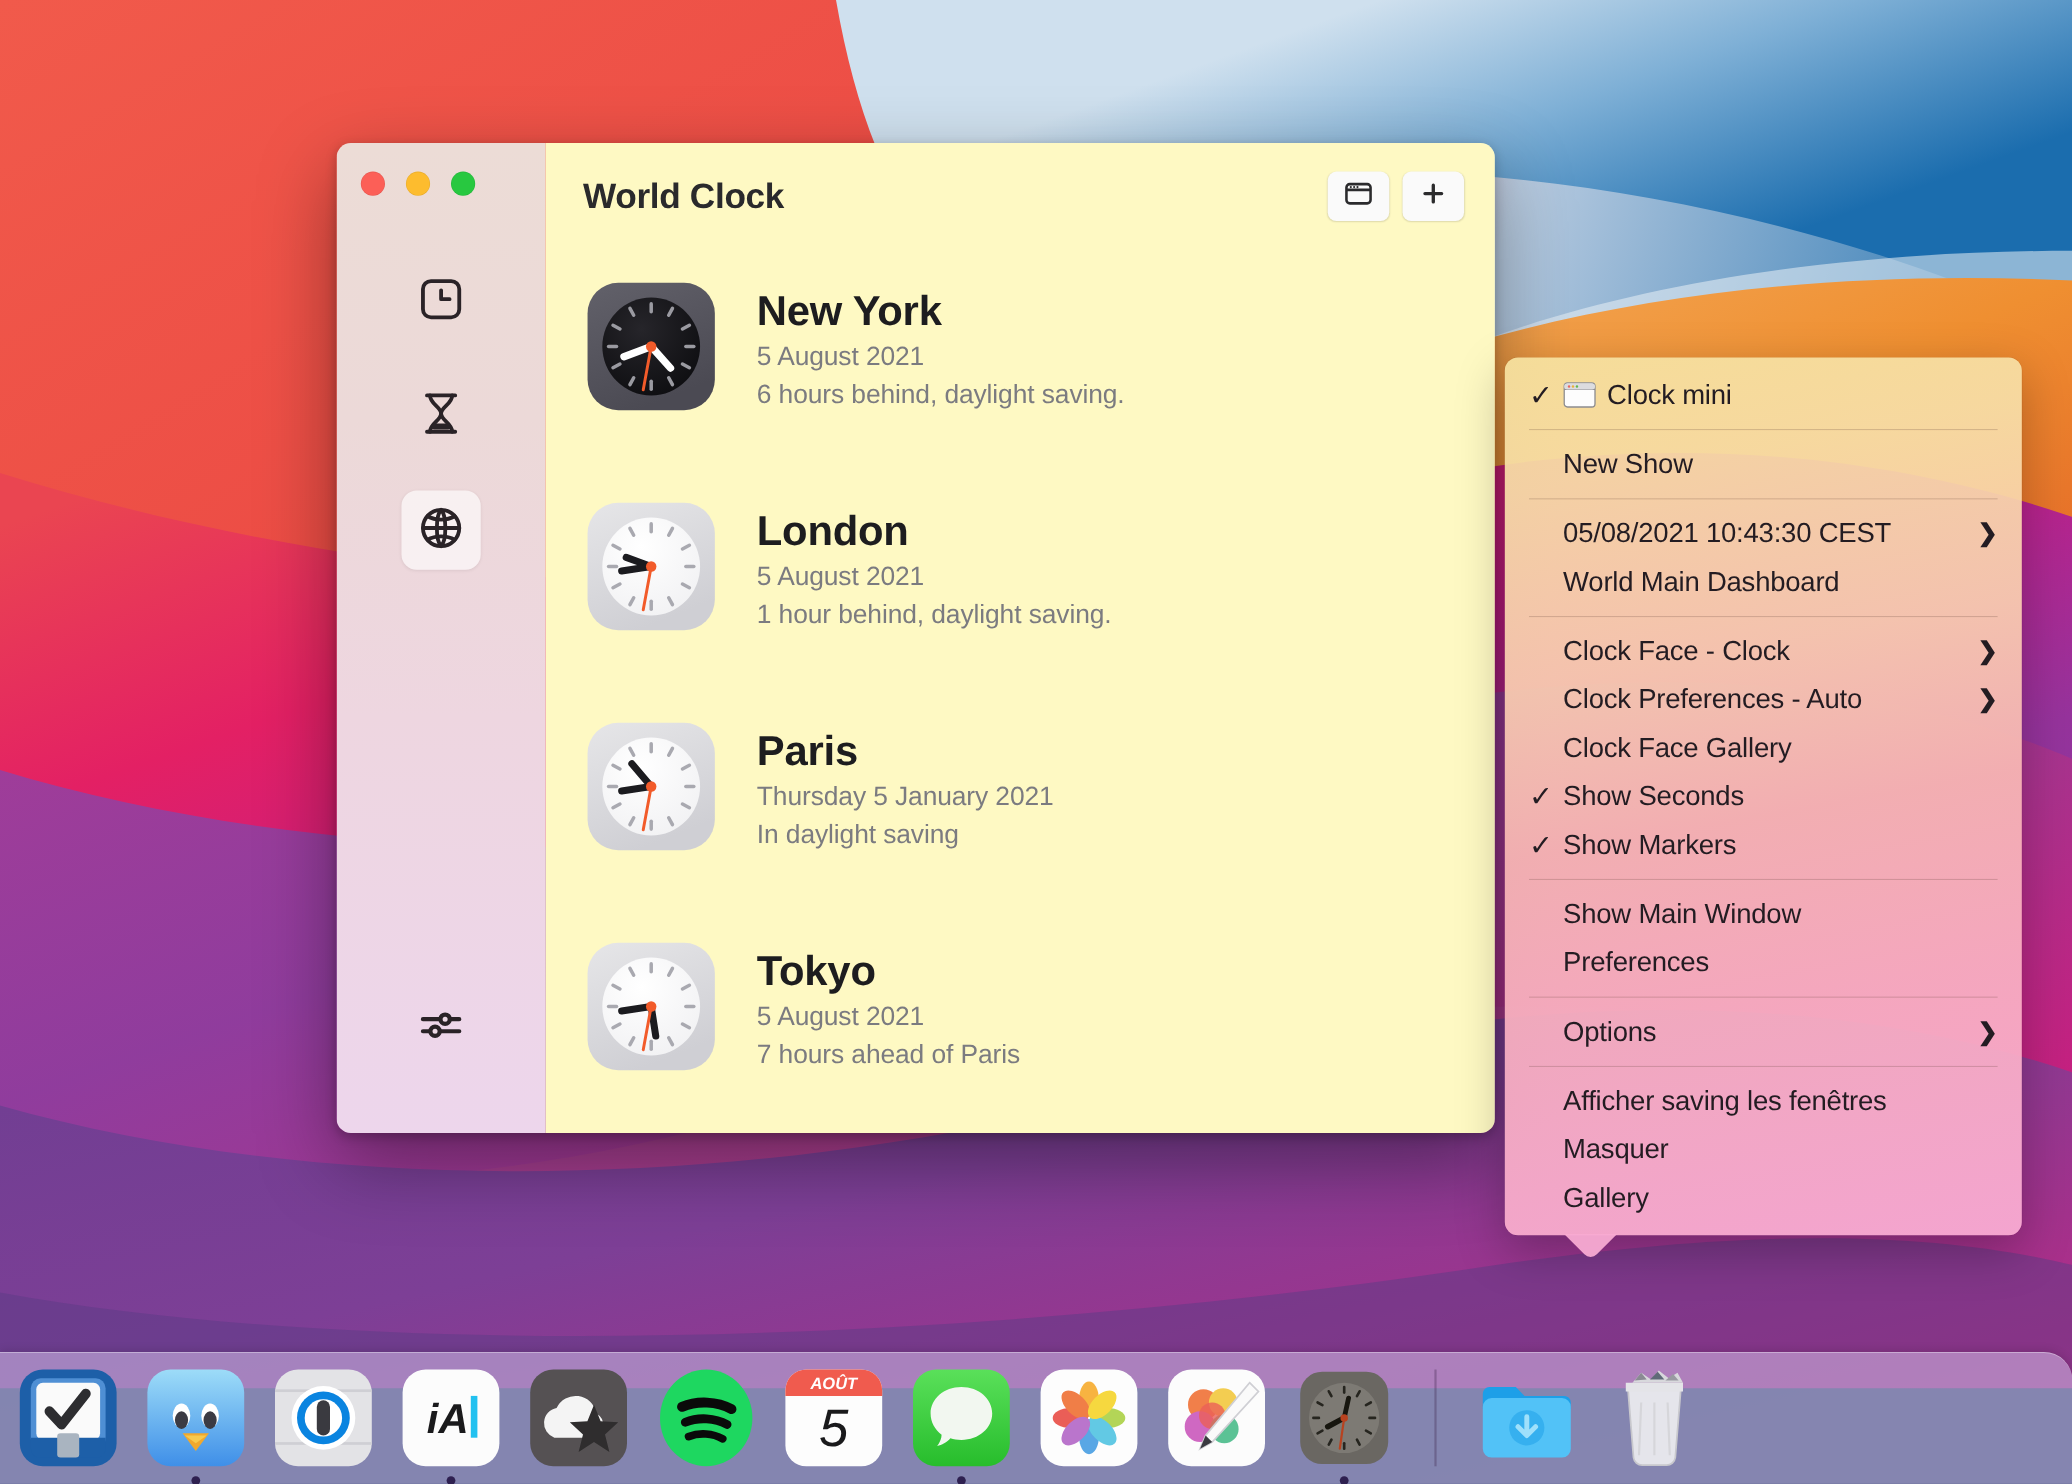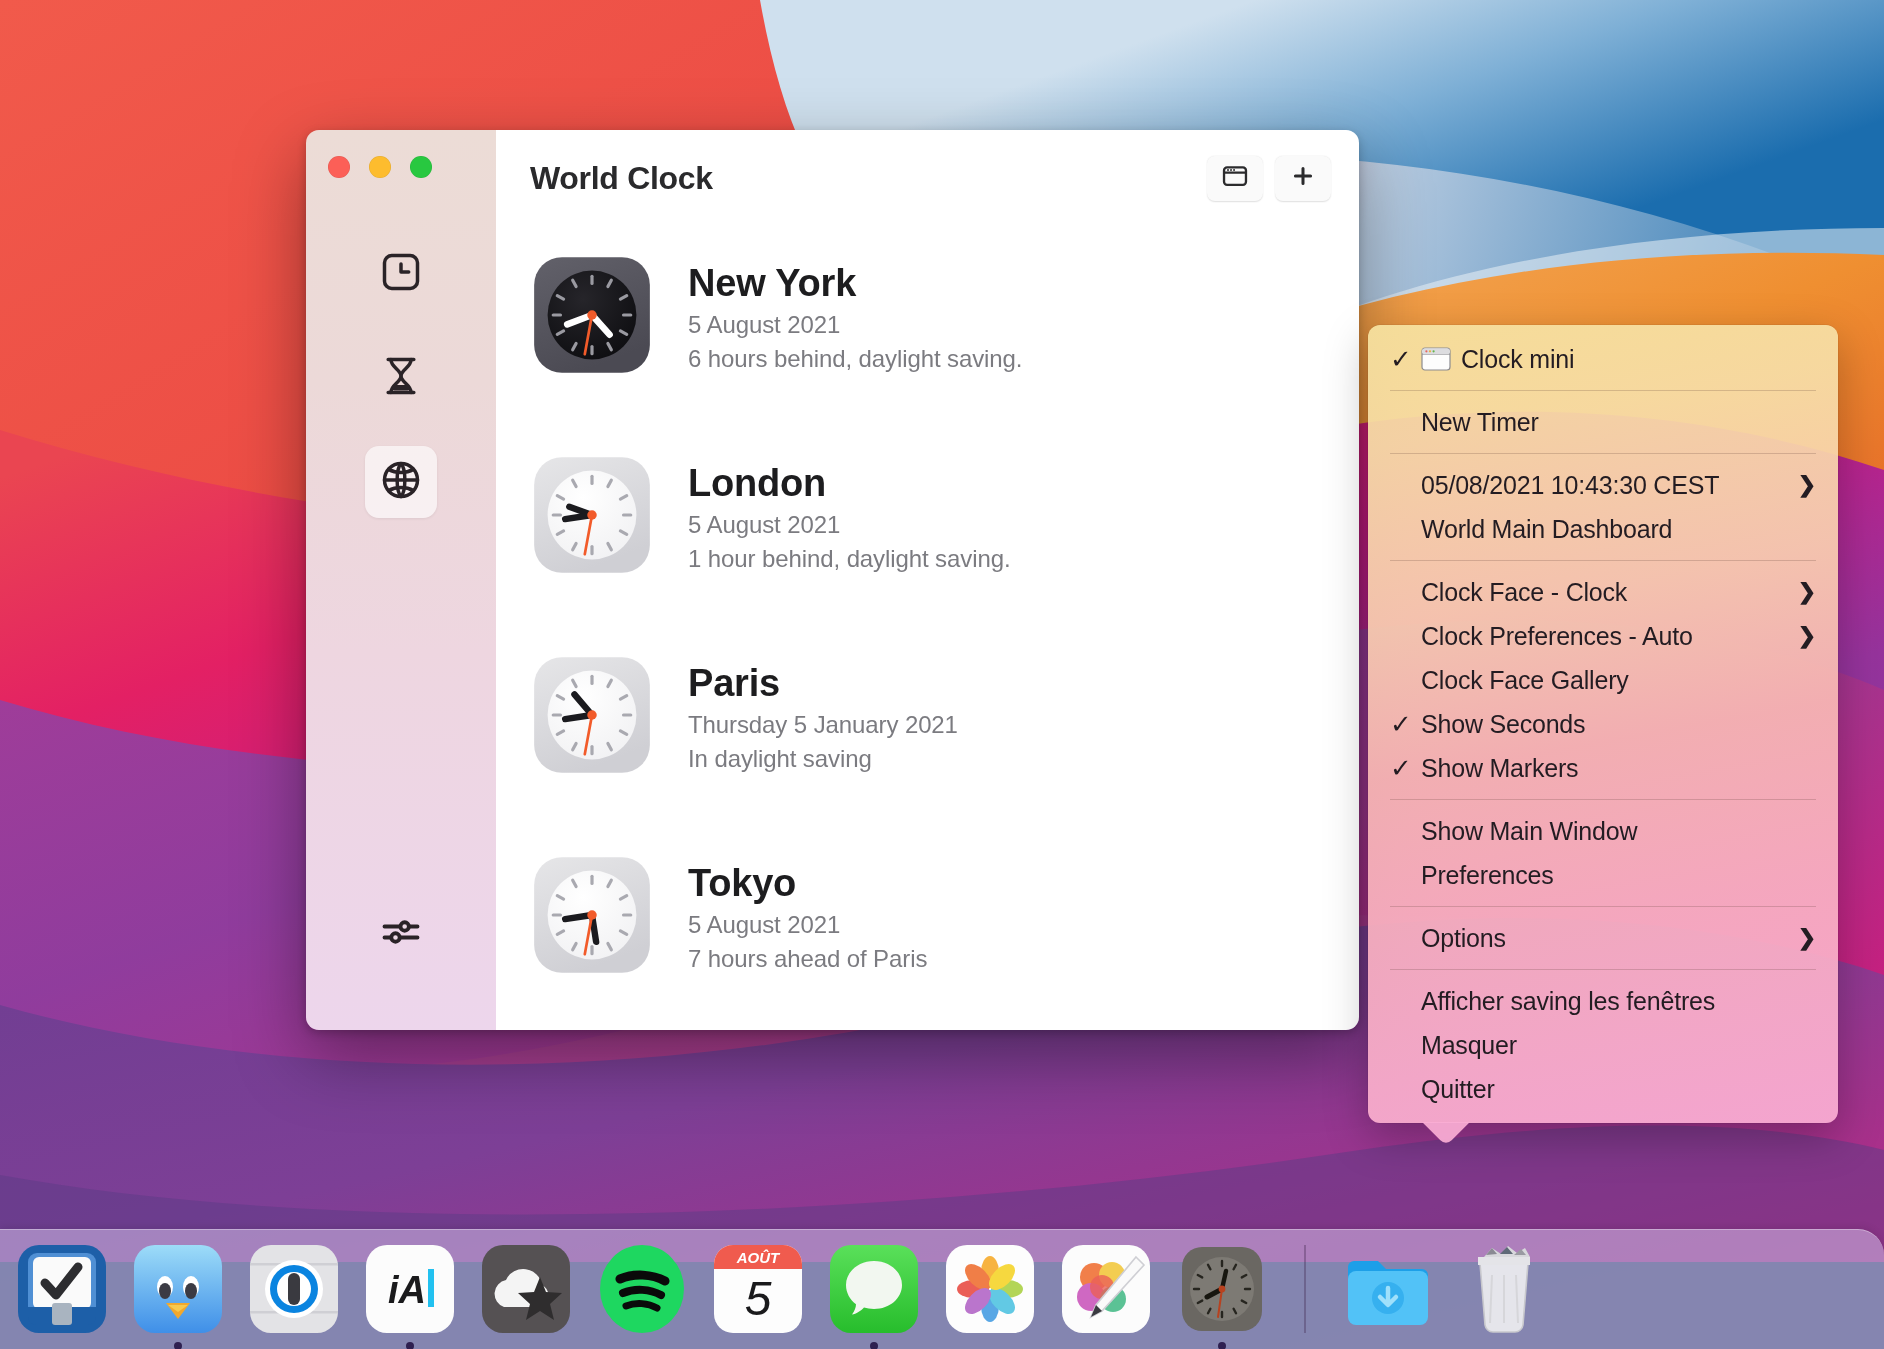--- a/index.html
+++ b/index.html
@@ -38,21 +38,21 @@
 
   .side-icons { margin-top:108px; display:flex; flex-direction:column; align-items:center; gap:32px; width:100%; }
   .side-btn {
     width:72px; height:72px; border-radius:14px;
     display:flex; align-items:center; justify-content:center;
     color:#2a2327;
   }
   .side-btn.active { background:rgba(255,255,255,.62); box-shadow:0 1px 3px rgba(0,0,0,.07); }
   .side-bottom { margin-top:auto; margin-bottom:60px; }
 
-  #win-main { flex:1; background:#ffffff; position:relative; }
+  #win-main { flex:1; background:#fef9c3; position:relative; }
   #win-header { height:96px; display:flex; align-items:center; padding:0 28px 0 34px; }
   #win-title { font-size:32px; font-weight:bold; color:#2a2a2c; letter-spacing:-.3px; }
   .header-spacer { flex:1; }
   .hdr-btn {
     width:56px; height:45px; border-radius:8px; background:#fafafa;
     display:flex; align-items:center; justify-content:center;
     box-shadow:0 .5px 1.5px rgba(0,0,0,.13); color:#2b2b2d; margin-left:12px;
   }
 
   .clock-list { padding:14px 0 0 0; }
@@ -428,21 +428,21 @@
         <circle cx="12.6" cy="4.3" r="1.1" fill="#63b64e"></circle>
       </svg>
     </span>
     <span class="mlabel">Clock mini</span>
   </div>
 
   <div class="sep"></div>
 
   <div class="mi">
     <span class="check blank">✓</span>
-    <span class="mlabel">New Timer</span>
+    <span class="mlabel">New Show</span>
   </div>
 
   <div class="sep"></div>
 
   <div class="mi">
     <span class="check blank">✓</span>
     <span class="mlabel">05/08/2021 10:43:30 CEST</span>
     <span class="chev">❯</span>
   </div>
 
@@ -507,21 +507,21 @@
     <span class="mlabel">Afficher saving les fenêtres</span>
   </div>
 
   <div class="mi">
     <span class="check blank">✓</span>
     <span class="mlabel">Masquer</span>
   </div>
 
   <div class="mi">
     <span class="check blank">✓</span>
-    <span class="mlabel">Quitter</span>
+    <span class="mlabel">Gallery</span>
   </div>
 
   <div id="ctx-tail"></div>
 </div>
 
 <div id="dock">
   <div id="dock-bg"></div>
   <div id="dock-items">
 
     <div class="dock-item">

